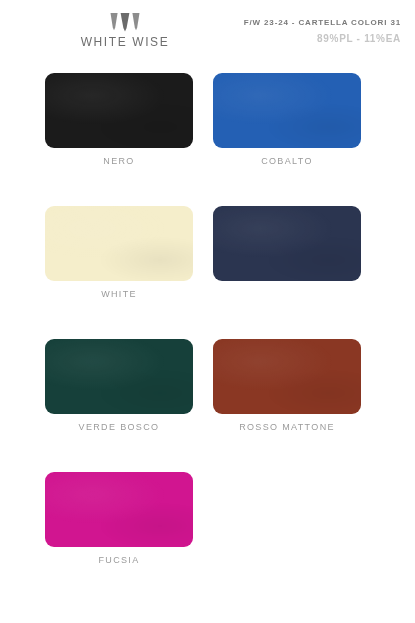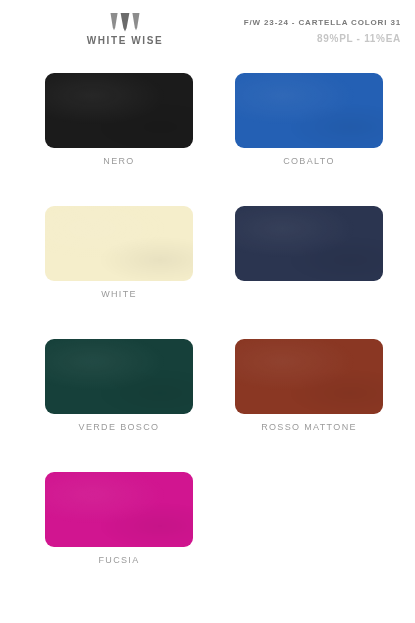--- a/index.html
+++ b/index.html
@@ -42,22 +42,22 @@
   }
 
   .brand-mark {
     display: block;
     margin: 0 auto 4px auto;
     width: 30px;
     height: 19px;
   }
 
   .brand-name {
-    font-size: 10px;
-    font-weight: bold;
+    font-size: 12px;
+    font-weight: normal;
     letter-spacing: 1.6px;
     color: #6e6e6e;
     line-height: 1;
     white-space: nowrap;
   }
 
   .meta {
     position: absolute;
     right: 14px;
     top: 19px;
@@ -87,21 +87,21 @@
   .grid {
     position: absolute;
     top: 73px;
     left: 45px;
     width: 320px;
   }
 
   .swatch-row {
     display: flex;
     justify-content: flex-start;
-    gap: 42px;
+    gap: 20px;
     margin-bottom: 40px;
   }
 
   .swatch-cell {
     width: 148px;
   }
 
   .swatch-chip {
     width: 148px;
     height: 75px;

